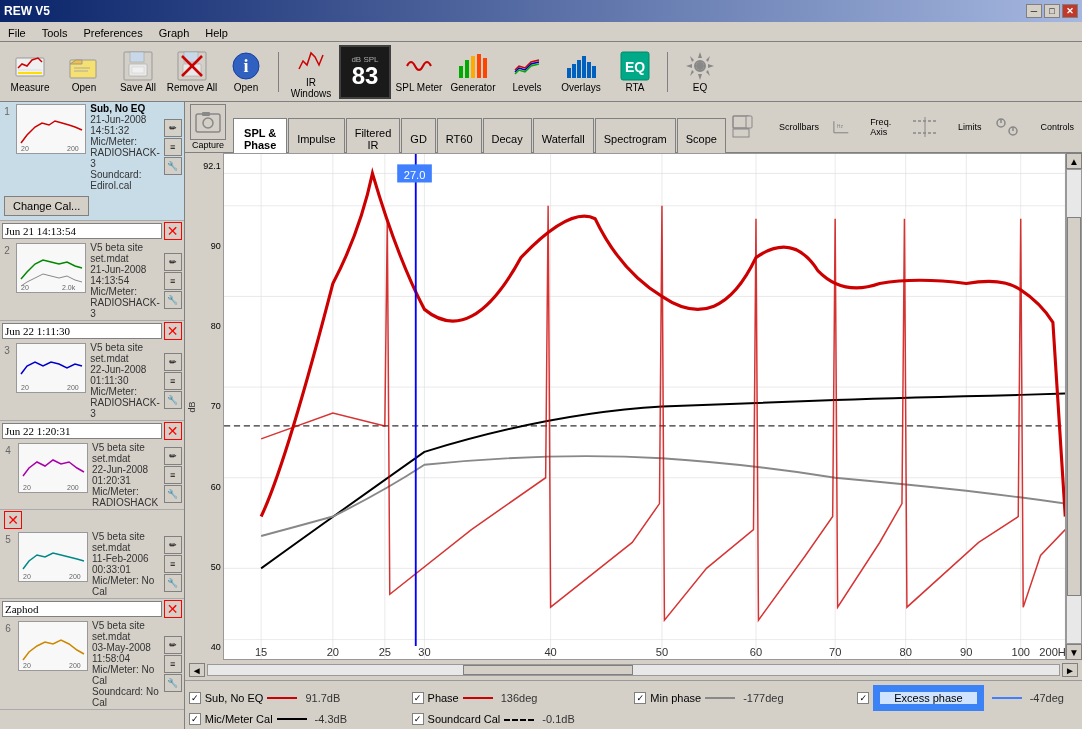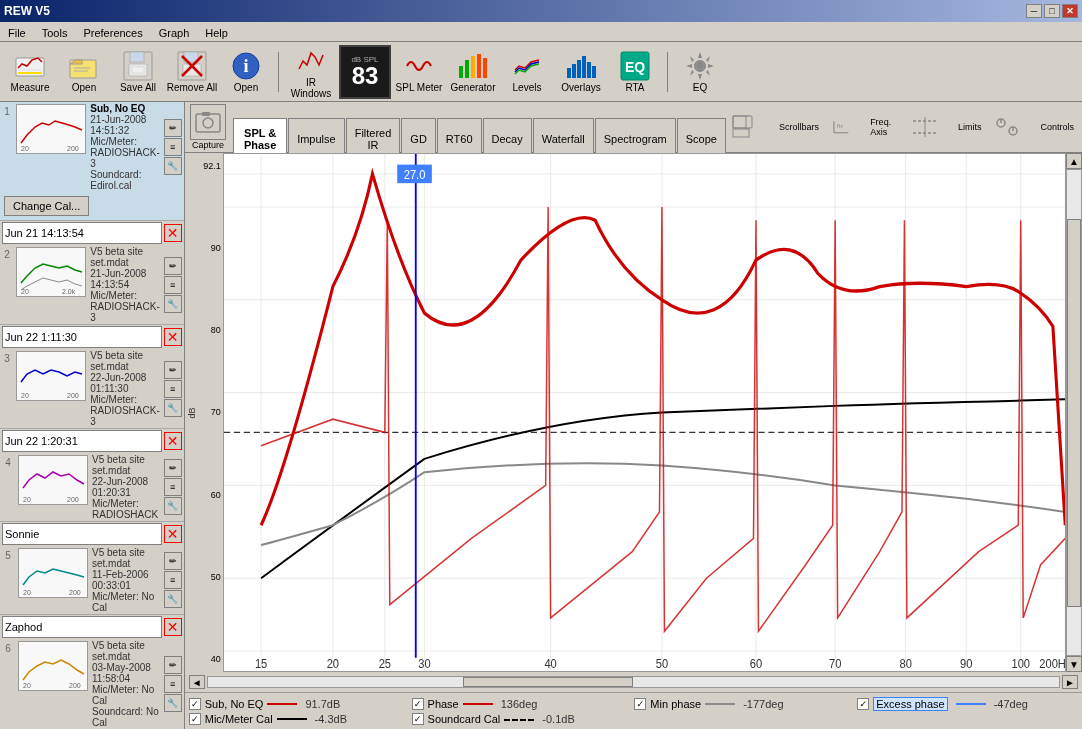--- a/index.html
+++ b/index.html
@@ -40,21 +40,21 @@
     .meas-info .meas-date { color: #333; }
     .meas-info .meas-mic { color: #333; }
     .meas-info .meas-sc { color: #333; }
     .meas-actions { display: flex; flex-direction: column; justify-content: center; gap: 1px; padding: 2px; }
     .meas-action-btn { width: 18px; height: 18px; background: #d4d0c8; border: 1px solid #808080; font-size: 9px; cursor: pointer; display: flex; align-items: center; justify-content: center; }
     
     .meas-selected { background: #c8dce8; }
     
     
     .name-input-row { display: flex; align-items: center; padding: 1px 2px; }
-    .name-input { flex: 1; height: 22px; font-size: 11px; border: 1px solid #808080; background: white; padding: 0 2px; }
+    .name-input { flex: 1; height: 16px; font-size: 11px; border: 1px solid #808080; background: white; padding: 0 2px; font-family: Liberation Serif, serif; }
     .name-del-btn { width: 18px; height: 18px; background: #d4d0c8; border: 1px solid red; color: red; font-size: 14px; cursor: pointer; display: flex; align-items: center; justify-content: center; margin-left: 2px; }
 
     
     #notes-area { background: white; border: 1px solid #999; margin: 2px; padding: 2px; font-size: 10px; height: 60px; }
     #change-cal-btn { margin: 4px; background: #d4d0c8; border: 1px solid #808080; padding: 3px 8px; cursor: pointer; font-size: 11px; }
 
     
     #right-panel { flex: 1; display: flex; flex-direction: column; background: #d4d0c8; }
 
     
@@ -90,21 +90,21 @@
     
     .graph-full { display: flex; flex-direction: column; flex: 1; overflow: hidden; }
 
     .graph-area-row { display: flex; flex: 1; overflow: hidden; }
     
     .vert-scroll { width: 16px; display: flex; flex-direction: column; }
     .vert-scroll-btn { width: 16px; height: 16px; background: #d4d0c8; border: 1px solid #808080; cursor: pointer; display: flex; align-items: center; justify-content: center; font-size: 10px; }
     .vert-scroll-track { flex: 1; background: #e8e8e8; border: 1px solid #999; position: relative; }
     .vert-scroll-thumb { position: absolute; top: 10%; left: 0; right: 0; height: 80%; background: #d4d0c8; border: 1px solid #808080; }
 
-    .excess-phase-box { border: 1px solid #3b82f6; padding: 0 2px; background: #d0e4ff; }
+    .excess-phase-box { border: 7px solid #3b82f6; padding: 0 14px; background: #d0e4ff; }
   </style>
 </head>
 <body>
 
 <div id="titlebar">
   <span>REW V5</span>
   <div id="titlebar-buttons">
     <div class="titlebar-btn">─</div>
     <div class="titlebar-btn">□</div>
     <div class="titlebar-btn close">✕</div>
@@ -371,21 +371,20 @@
         <div class="meas-actions">
           <button class="meas-action-btn">✏</button>
           <button class="meas-action-btn">≡</button>
           <button class="meas-action-btn">🔧</button>
         </div>
       </div>
     </div>
 
     <div class="meas-item">
       <div class="name-input-row">
-        <input class="name-input" type="text" value="Sonnie" style="">
         <button class="name-del-btn">✕</button>
       </div>
       <div class="meas-header">
         <span class="meas-num">5</span>
         <div class="meas-mini-graph">
           <svg width="70" height="50" viewBox="0 0 70 50">
             <rect width="70" height="50" fill="#f8f8f8"></rect>
             <text x="4" y="46" font-size="7" fill="#666">20</text>
             <text x="50" y="46" font-size="7" fill="#666">200</text>
             <polyline points="4,36 10,28 18,22 26,24 34,20 42,22 50,24 58,26 65,28" stroke="#008888" stroke-width="1.5" fill="none"></polyline>

